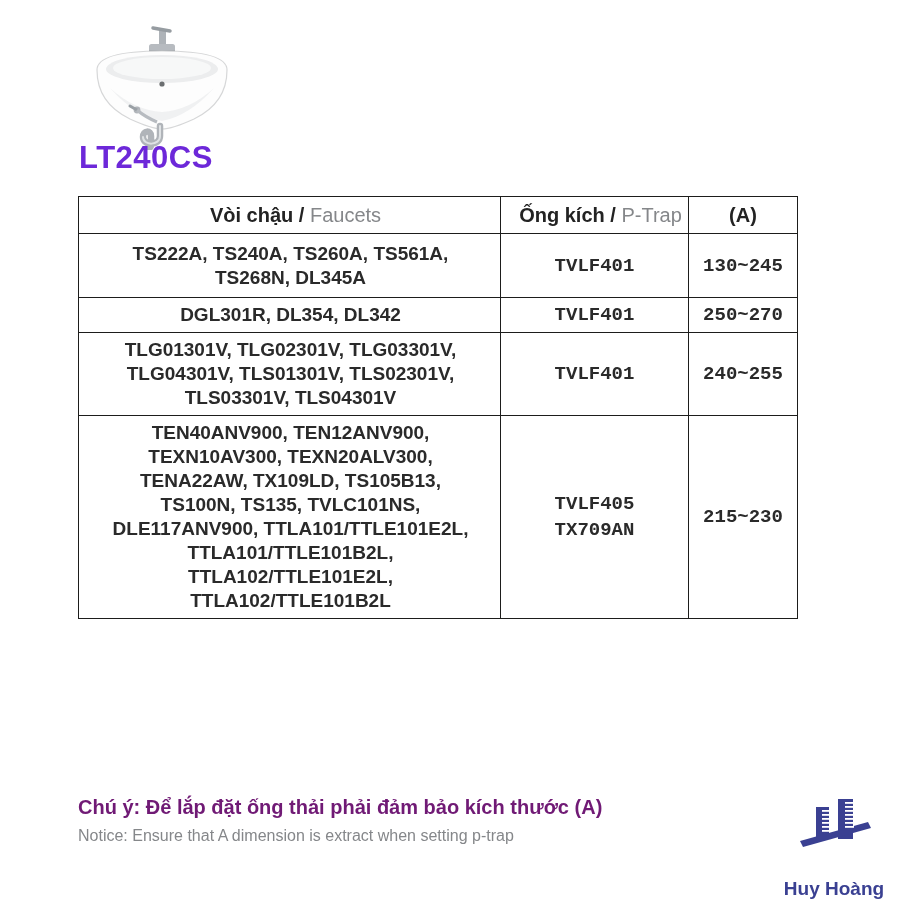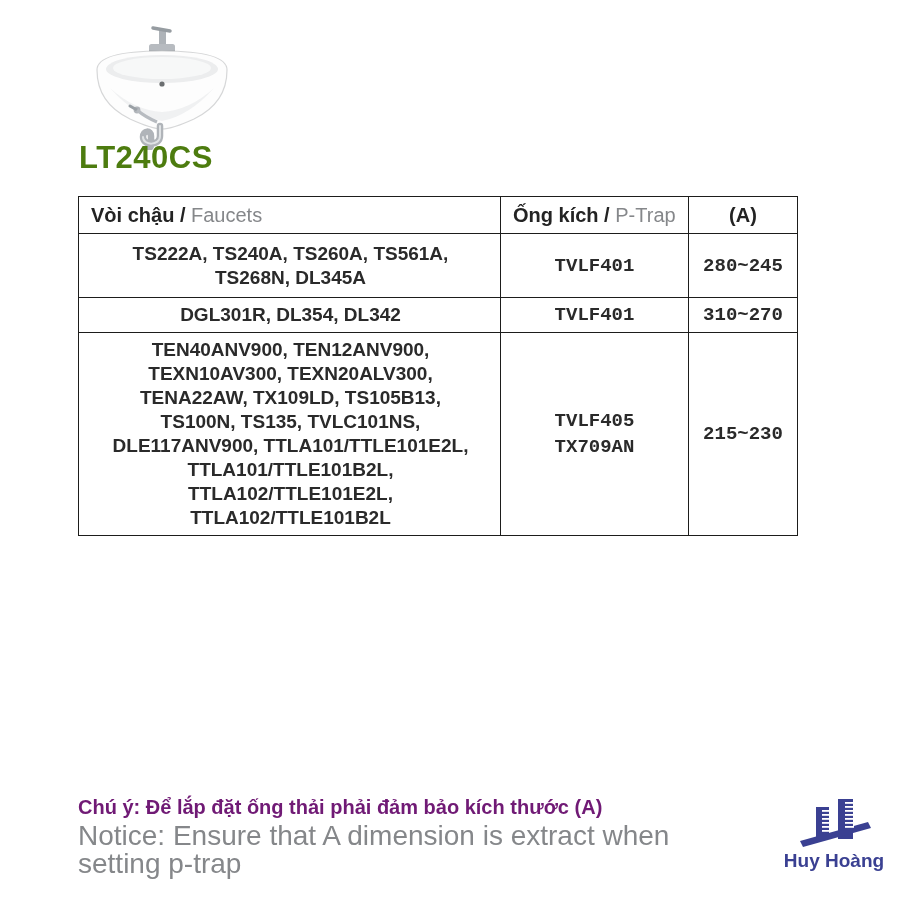--- a/index.html
+++ b/index.html
@@ -14,41 +14,41 @@
 
   
   .product-visual {
     position: absolute; left: 80px; top: 18px;
     width: 165px; height: 132px;
   }
 
   
   .model-title {
     position: absolute; left: 79px; top: 140px;
-    font-size: 31px; font-weight: 700; color: #4d7c0f;
+    font-size: 31px; font-weight: 700; color: #6d28d9;
     letter-spacing: 0.5px;
   }
 
   
   table.compat {
     position: absolute; left: 78px; top: 196px;
     width: 719px;
     border-collapse: collapse;
     table-layout: fixed;
   }
   table.compat th, table.compat td {
     border: 1.5px solid #1d1d1b;
     vertical-align: middle;
   }
   col.c-faucets { width: 422px; }
   col.c-ptrap   { width: 188px; }
   col.c-a       { width: 109px; }
 
   thead tr { height: 37px; }
-  thead th { text-align: left; padding-left: 12px; font-size: 20px; font-weight: 700; color: #232323; }
+  thead th { text-align: center; padding-left: 12px; font-size: 20px; font-weight: 700; color: #232323; }
   thead th.center { text-align: center; padding-left: 0; }
   .hd-secondary { font-weight: 400; color: #85878a; }
 
   tbody td { font-size: 19px; font-weight: 700; color: #2a2a2a; }
   tbody td.faucets {
     text-align: center; padding: 5px 10px 5px 12px;
     line-height: 24px; white-space: pre-line;
   }
   tbody td.ptrap, tbody td.aval {
     text-align: center; line-height: 26px; white-space: pre-line; font-family: Liberation Mono, monospace;
@@ -57,26 +57,26 @@
   tbody tr:nth-child(2) { height: 33px; }
   tbody tr:nth-child(3) { height: 34px; }
   tbody tr:nth-child(4) { height: 84px; }
   tbody tr:nth-child(5) { height: 84px; }
   tbody tr:nth-child(6) { height: 194px; }
   tbody tr:nth-child(7) { height: 32px; }
 
   
   .notes { position: absolute; left: 78px; top: 792px; width: 660px; }
   .note-vi { font-size: 20px; font-weight: 700; color: #701a75; line-height: 30px; }
-  .note-en { font-size: 28px; font-weight: 400; color: #85878a; line-height: 28px; }
+  .note-en { font-size: 16px; font-weight: 400; color: #85878a; line-height: 28px; }
 
   
   .brand-logo {
     position: absolute; left: 776px; top: 793px; width: 116px;
-    display: flex; flex-direction: column; align-items: center;
+    display: flex; flex-direction: column; align-items: center; gap: 28px;
   }
   .brand-logo-text {
     font-size: 19px; font-weight: 700; color: #3a4092;
     margin-top: 1px; white-space: nowrap;
   }
 </style>
 </head>
 <body>
 
 <div class="page">
@@ -123,26 +123,33 @@
           <span class="hd-secondary">P-Trap</span>
         </th>
         <th class="center">(A)</th>
       </tr>
     </thead>
     <tbody>
       <tr>
         <td class="faucets">TS222A, TS240A, TS260A, TS561A,
 TS268N, DL345A</td>
         <td class="ptrap">TVLF401</td>
-        <td class="aval">280~245</td>
+        <td class="aval">130~245</td>
       </tr>
       <tr>
         <td class="faucets">DGL301R, DL354, DL342</td>
         <td class="ptrap">TVLF401</td>
-        <td class="aval">310~270</td>
+        <td class="aval">250~270</td>
+      </tr>
+      <tr>
+        <td class="faucets">TLG01301V, TLG02301V, TLG03301V,
+TLG04301V, TLS01301V, TLS02301V,
+TLS03301V, TLS04301V</td>
+        <td class="ptrap">TVLF401</td>
+        <td class="aval">240~255</td>
       </tr>
       <tr>
         <td class="faucets">TEN40ANV900, TEN12ANV900,
 TEXN10AV300, TEXN20ALV300,
 TENA22AW, TX109LD, TS105B13,
 TS100N, TS135, TVLC101NS,
 DLE117ANV900, TTLA101/TTLE101E2L,
 TTLA101/TTLE101B2L,
 TTLA102/TTLE101E2L,
 TTLA102/TTLE101B2L</td>

